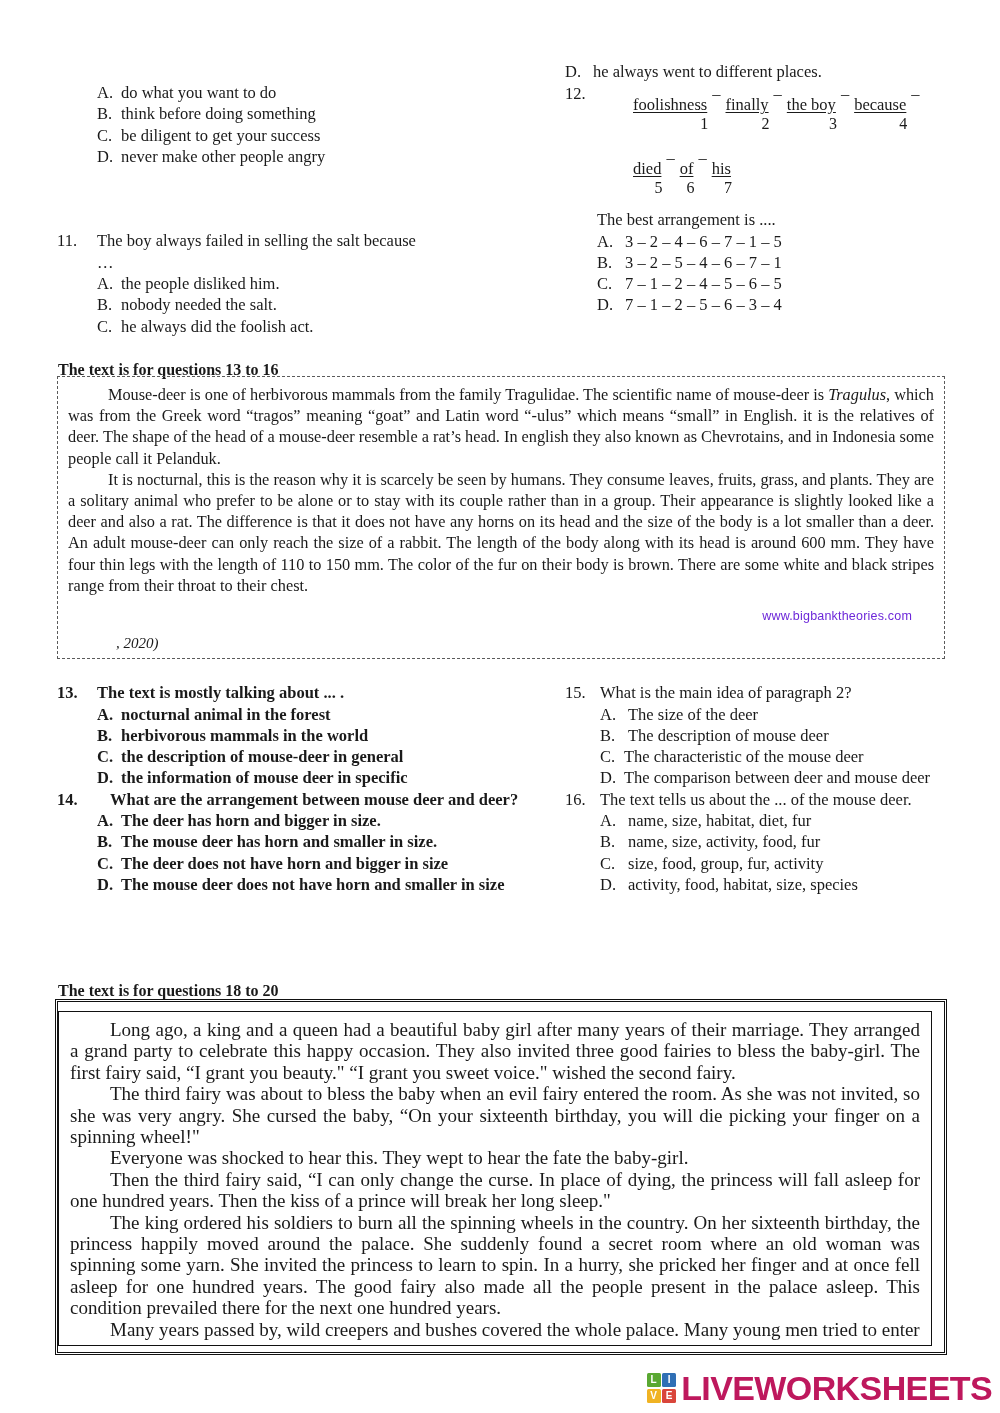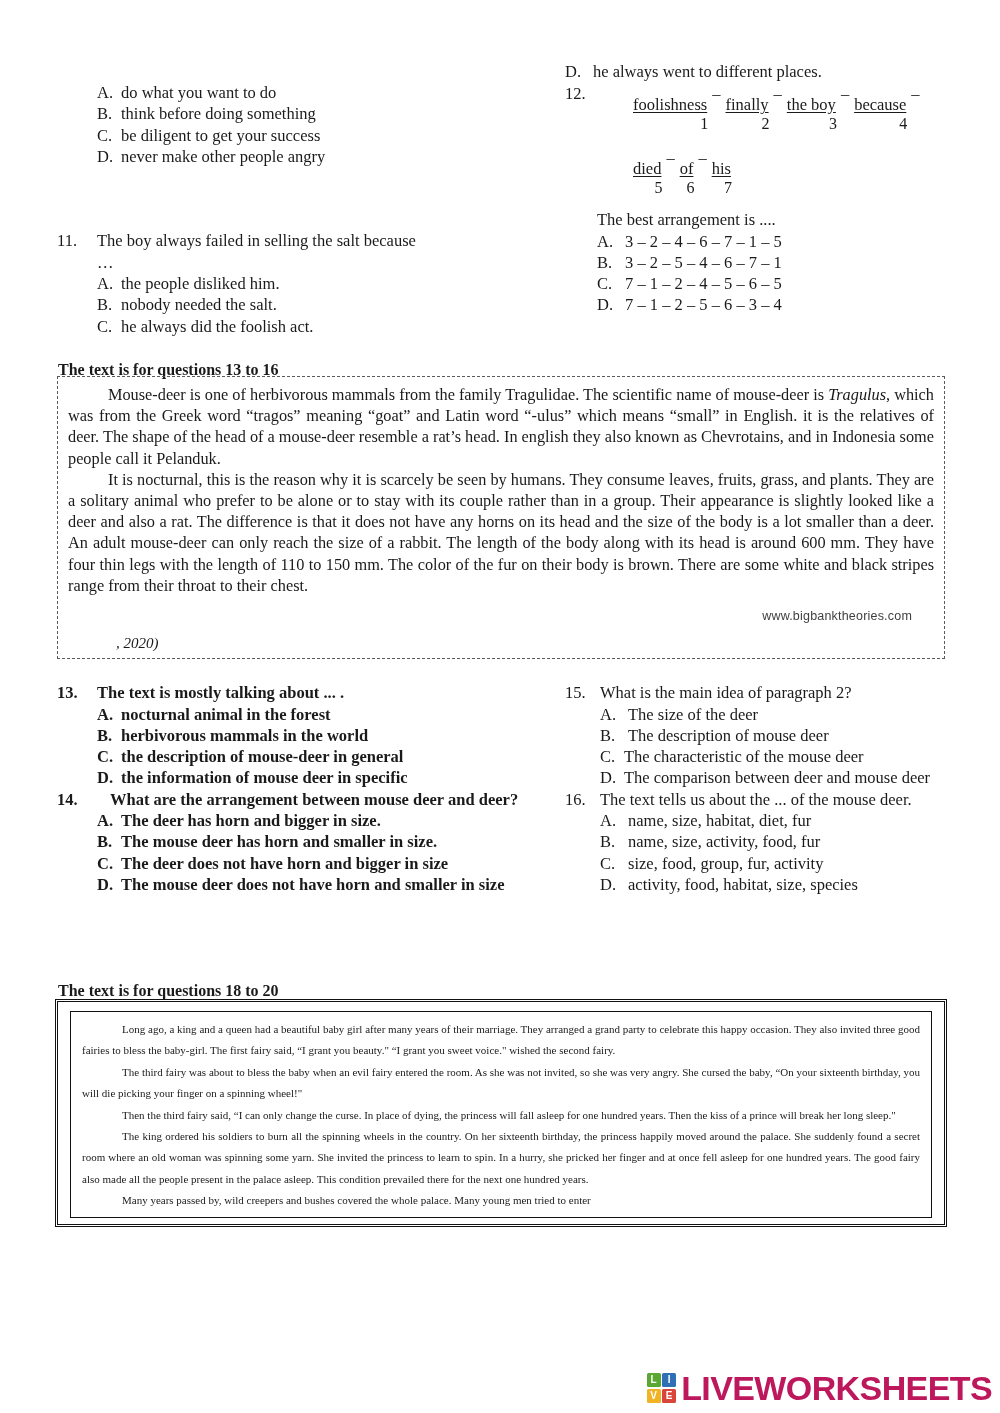--- a/index.html
+++ b/index.html
@@ -134,38 +134,38 @@
   
   .passage-dashed {
     border: 1.5px dashed #5a5a5a;
     padding: 7px 10px 4px 10px;
     font-size: 16.3px;
     line-height: 21.2px;
     text-align: justify;
   }
   .passage-double {
     border: 3px double #111111;
-    padding: 9px 12px 6px 12px;
-    font-size: 11px;
+    padding: 9px 12px 6px 0;
+    font-size: 19px;
     line-height: 21.4px;
     text-align: justify;
   }
   .passage-double .inner-frame {
     border: 1px solid #111;
     padding: 7px 11px 5px 11px;
   }
   .ppara {
     margin: 0;
     text-indent: 40px;
   }
   .source-line {
     text-align: right;
     font-family: "Liberation Sans", "DejaVu Sans", sans-serif;
     font-size: 12.5px;
-    color: #404040;
+    color: #6d28d9;
     letter-spacing: 0.2px;
     margin-top: 10px;
     padding-right: 22px;
   }
   .cite-line {
     font-style: italic;
     font-size: 15px;
     margin-top: 6px;
     padding-left: 48px;
   }
@@ -452,20 +452,21 @@
     </ul>
   </div>
 
   <div class="section-title" id="heading-18-20">The text is for questions 18 to 20</div>
 
   <div id="box-18-20">
     <div class="passage-double">
       <div class="inner-frame">
         <p class="ppara">Long ago, a king and a queen had a beautiful baby girl after many years of their marriage. They arranged a grand party to celebrate this happy occasion. They also invited three good fairies to bless the baby-girl. The first fairy said, “I grant you beauty." “I grant you sweet voice." wished the second fairy.</p>
         <p class="ppara">The third fairy was about to bless the baby when an evil fairy entered the room. As she was not invited, so she was very angry. She cursed the baby, “On your sixteenth birthday, you will die picking your finger on a spinning wheel!"</p>
+        <p class="ppara">Everyone was shocked to hear this. They wept to hear the fate the baby-girl.</p>
         <p class="ppara">Then the third fairy said, “I can only change the curse. In place of dying, the princess will fall asleep for one hundred years. Then the kiss of a prince will break her long sleep."</p>
         <p class="ppara">The king ordered his soldiers to burn all the spinning wheels in the country. On her sixteenth birthday, the princess happily moved around the palace. She suddenly found a secret room where an old woman was spinning some yarn. She invited the princess to learn to spin. In a hurry, she pricked her finger and at once fell asleep for one hundred years. The good fairy also made all the people present in the palace asleep. This condition prevailed there for the next one hundred years.</p>
         <p class="ppara">Many years passed by, wild creepers and bushes covered the whole palace. Many young men tried to enter</p>
       </div>
     </div>
   </div>
 
   <div class="footer">
     <div class="lw-logo">
       <div class="lw-tiles">

